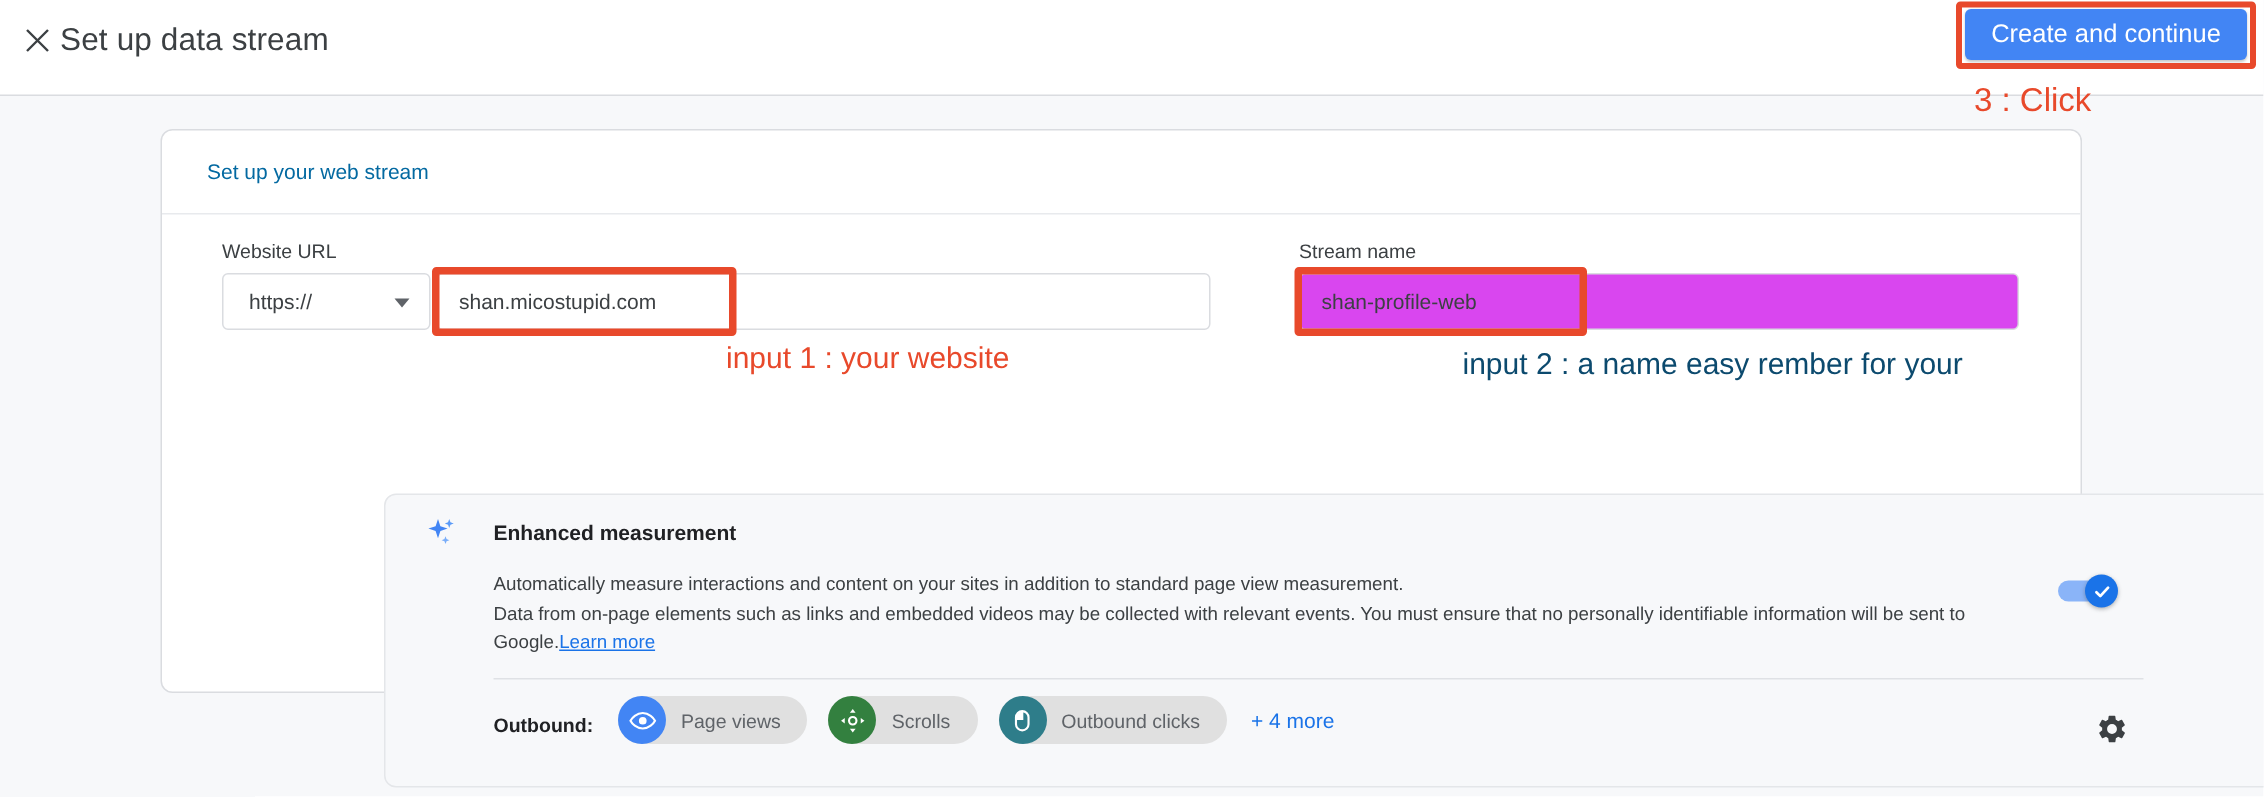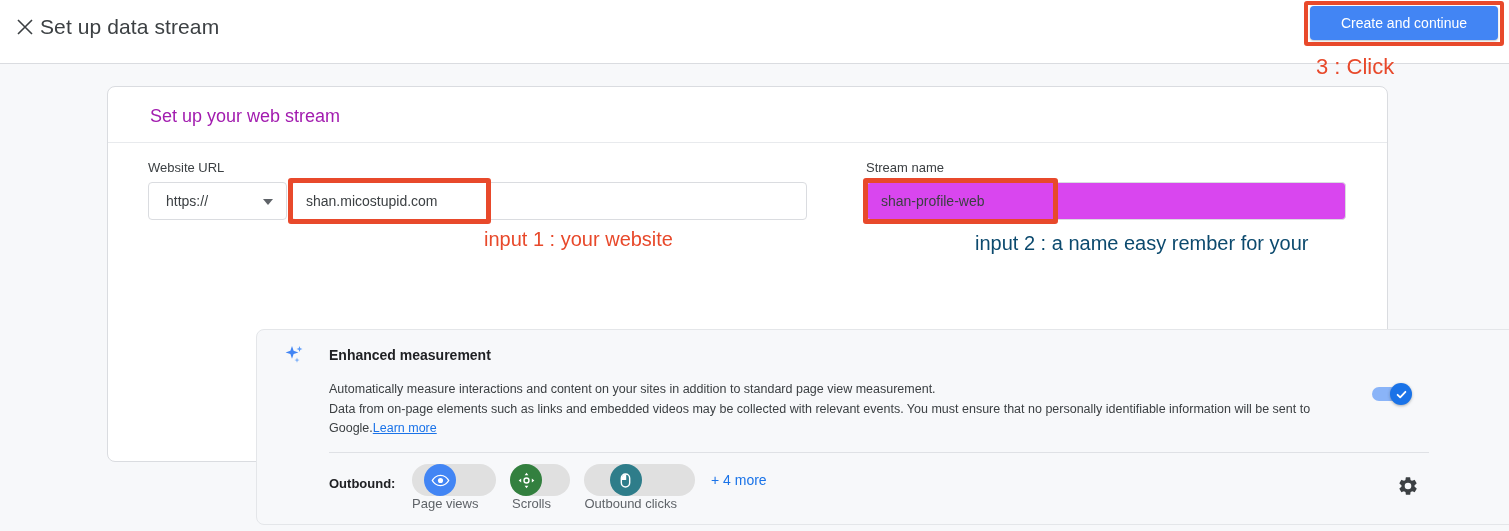--- a/index.html
+++ b/index.html
@@ -23,21 +23,21 @@
   }
   .close-icon svg { display: block; }
   .header-title {
     position: absolute; left: 40px; top: 8px;
     font-size: 21px; color: #3c4043; letter-spacing: 0.1px;
     line-height: 38px; white-space: nowrap;
   }
   .create-btn {
     position: absolute; left: 1310px; top: 6px; width: 188px; height: 34px;
     background: #4285f4; color: #ffffff; border: none; border-radius: 4px;
-    font-family: "Liberation Sans", sans-serif; font-size: 14px;
+    font-family: "Liberation Sans", sans-serif; font-size: 17px;
     cursor: pointer; box-shadow: 0 1px 2px rgba(60,64,67,.3);
     display: flex; align-items: center; justify-content: center;
   }
   
   .ann-box-create {
     position: absolute; left: 1304px; top: 1px; width: 200px; height: 45px;
     border: 4px solid #e8492b; border-radius: 3px; pointer-events: none;
   }
   .ann-click {
     position: absolute; left: 1316px; top: 54px;
@@ -47,22 +47,22 @@
   
   .card {
     position: absolute; left: 107px; top: 86px; width: 1281px; height: 376px;
     background: #ffffff; border: 1px solid #dadce0; border-radius: 8px;
   }
   .card-head {
     position: absolute; left: 0; top: 0; width: 1279px; height: 56px;
     border-bottom: 1px solid #e8eaed;
   }
   .card-head-title {
-    position: absolute; left: 42px; top: 19px;
-    font-size: 18px; color: #a21caf;
+    position: absolute; left: 30px; top: 19px;
+    font-size: 14px; color: #0369a1;
   }
 
   
   .field-label {
     position: absolute; font-size: 13px; color: #3c4043;
   }
   .lbl-url { left: 148px; top: 160px; }
   .lbl-stream { left: 866px; top: 160px; }
 
   .proto-select {
@@ -144,21 +144,21 @@
   }
 
   .measuring-label {
     position: absolute; left: 72px; top: 146px;
     font-size: 13px; font-weight: bold; color: #202124;
   }
   .chips { position: absolute; left: 155px; top: 134px; display: flex; align-items: center; }
   .chip {
     display: flex; align-items: center; height: 32px;
     background: #e0e0e0; border-radius: 16px; margin-right: 14px;
-    padding-right: 18px; cursor: pointer; flex-direction: column;
+    padding-right: 18px; cursor: pointer;
   }
   .chip-dot {
     width: 32px; height: 32px; border-radius: 50%; margin-right: 10px;
     display: flex; align-items: center; justify-content: center; flex: 0 0 32px;
   }
   .chip-label { font-size: 13px; color: #5f6368; white-space: nowrap; }
   .more-link {
     font-size: 14px; color: #1a73e8; cursor: pointer; white-space: nowrap;
     margin-left: 2px;
   }

